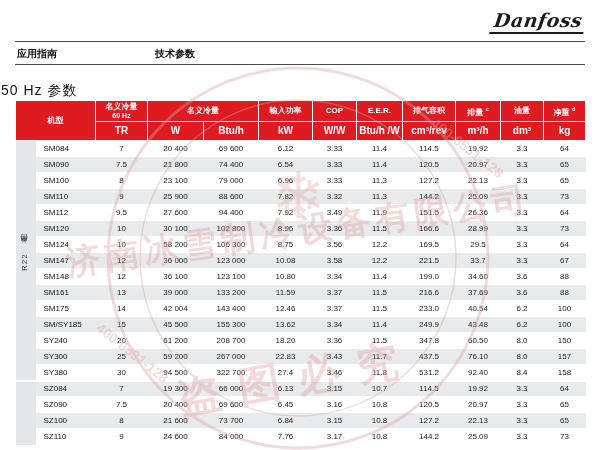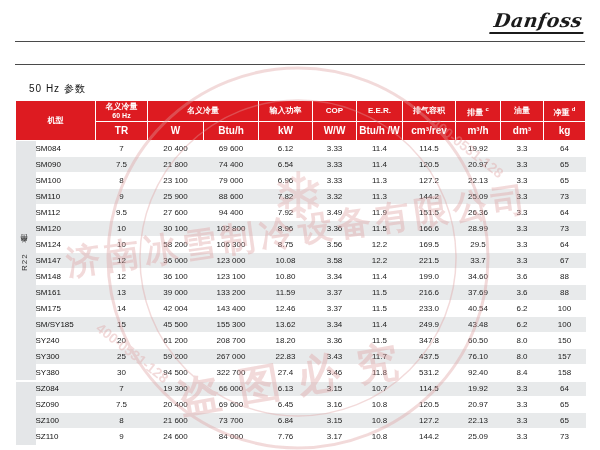--- a/index.html
+++ b/index.html
@@ -11,53 +11,57 @@
   .logo { position:absolute; top:9px; right:15px;
     font-family:"DejaVu Serif",serif; font-style:italic; font-weight:bold;
     font-size:19px; color:#1b1b1b; border-bottom:2px solid #1b1b1b;
     padding:0 3px 1px 3px; transform:skewX(-8deg); letter-spacing:0.5px; }
   .rule { position:absolute; left:15px; right:15px; border-top:1px solid #4a4a4a; }
   .rule-top { top:41px; }
   .rule-mid { top:64px; }
   .nav { position:absolute; top:47px; left:17px; width:560px; font-size:10px;
     font-weight:bold; color:#141414; }
   .nav .crumb2 { position:absolute; left:138px; top:0; }
-  .section-title { position:absolute; top:82px; left:29px; font-size:10px;
+  .section-title { position:absolute; top:82px; left:1px; font-size:14px;
     color:#141414; letter-spacing:1px; }
 
   
   table.params { position:absolute; top:100px; left:15px; width:570px;
     border-collapse:collapse; table-layout:fixed; font-size:8px; color:#1c1c1c; }
   thead th { background:#dd1b21; color:#ffffff; font-weight:bold;
     border:1px solid #ffffff; padding:0; line-height:1.15; vertical-align:middle; }
   thead tr.h1 th { height:21px; font-size:8px; }
   thead tr.h2 th { height:19px; font-size:10px; }
   thead th .sub { display:block; font-size:7px; font-weight:bold; }
   thead th sup { font-size:6px; vertical-align:super; }
   tbody td { height:16px; text-align:center; padding:0;
     border-bottom:1px solid #ffffff; background:#ffffff; }
   tbody tr.alt td.data { background:#e8eaeb; }
-  tbody td.model { text-align:left; padding-left:0; color:#111; }
+  tbody td.model { text-align:left; padding-left:8px; color:#111; }
   tbody td.group-cell { background:#e4e6e8; border-bottom:none;
     vertical-align:middle; text-align:center; }
   tbody tr.group-start td { border-top:2px solid #ffffff; }
   .vert { display:inline-block; writing-mode:vertical-rl; transform:rotate(180deg);
     font-size:8px; color:#333; letter-spacing:1px; white-space:nowrap; }
 
   
   .watermark { position:absolute; inset:0; z-index:5; pointer-events:none; }
 </style>
 </head>
 <body>
 
 <div class="page">
 
   <div class="logo">Danfoss</div>
   <div class="rule rule-top"></div>
 
+  <div class="nav">
+    <span class="crumb1">应用指南</span>
+    <span class="crumb2">技术参数</span>
+  </div>
   <div class="rule rule-mid"></div>
 
   <div class="section-title">50 Hz 参数</div>
 
   <table class="params">
     <colgroup>
       <col style="width:20px">
         <col style="width:60px">
         <col style="width:52px">
       <col style="width:56px">

